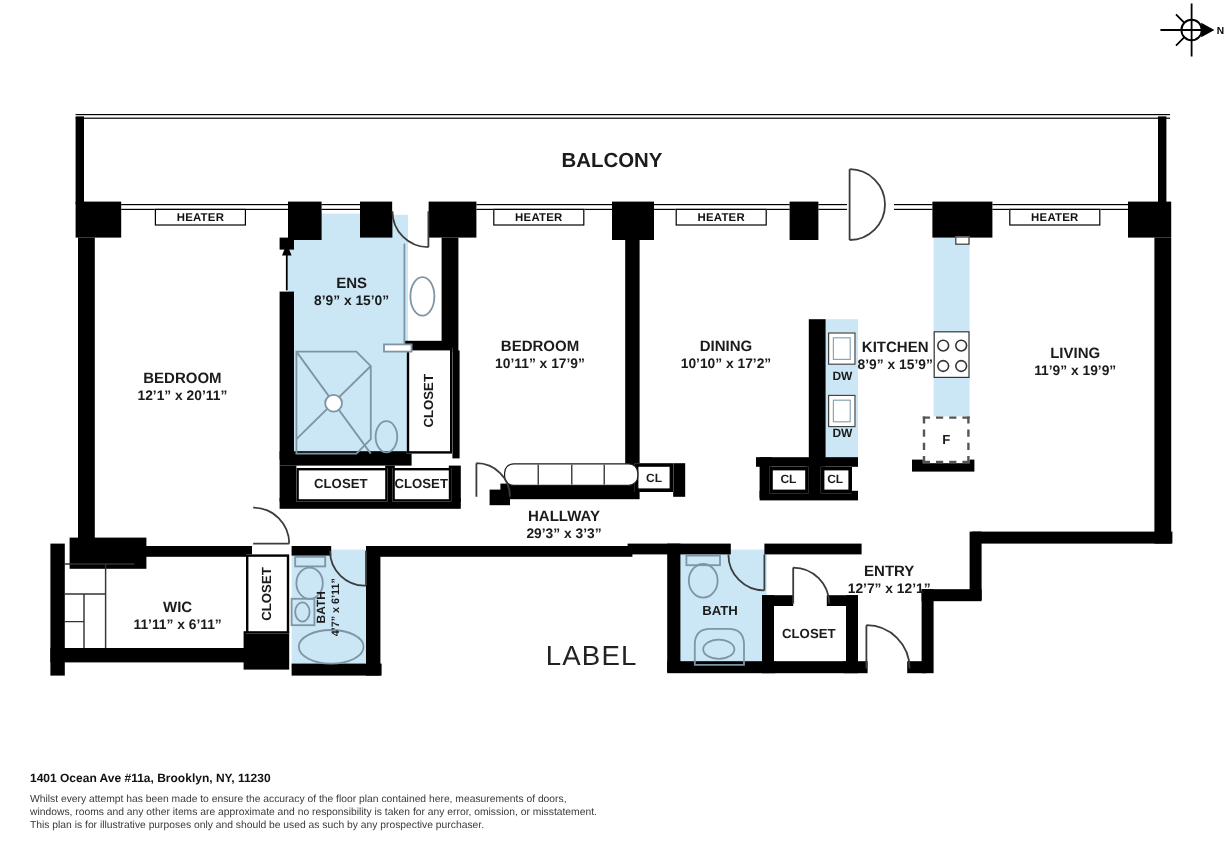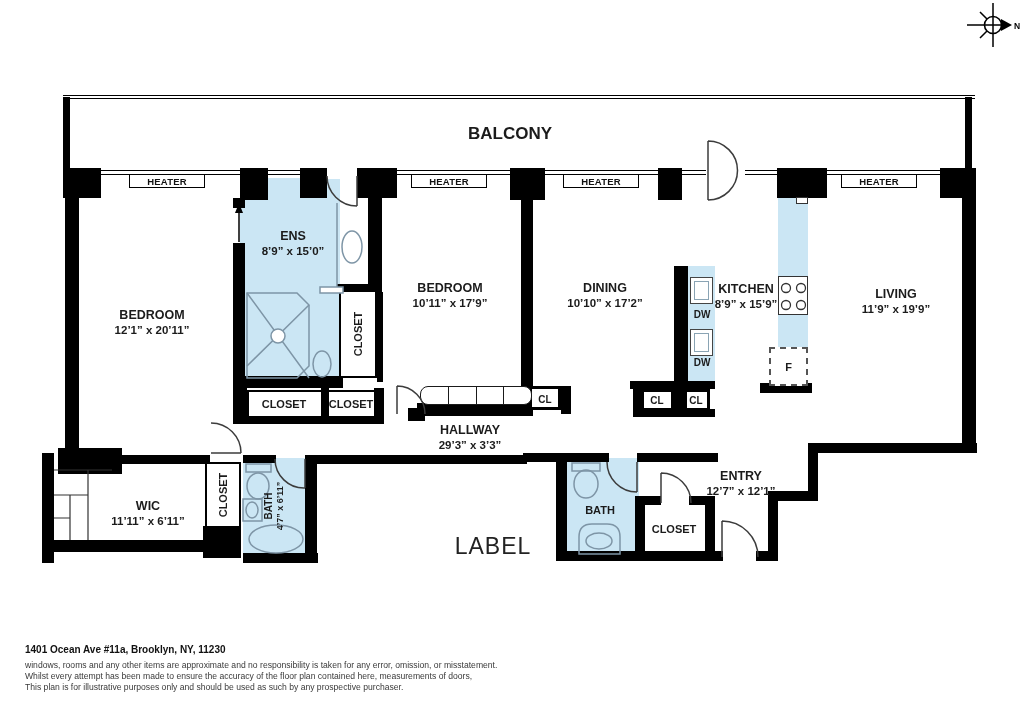--- a/index.html
+++ b/index.html
@@ -307,20 +307,20 @@
     </div>
   <div class="lbl" style="left:702px;top:362px">
       <div class="small">DW</div>
     </div>
 
   <div class="lbl placeholder" style="left:493px;top:547px">LABEL</div>
 
   <div class="footer">
     <div class="addr">1401 Ocean Ave #11a, Brooklyn, NY, 11230</div>
     <div class="disc">
+      <div>Whilst every attempt has been made to ensure the accuracy of the floor plan contained here, measurements of doors,</div>
       <div>windows, rooms and any other items are approximate and no responsibility is taken for any error, omission, or misstatement.</div>
-      <div>Whilst every attempt has been made to ensure the accuracy of the floor plan contained here, measurements of doors,</div>
       <div>This plan is for illustrative purposes only and should be used as such by any prospective purchaser.</div>
     </div>
   </div>
 
 
 </div>
 
 </body></html>

